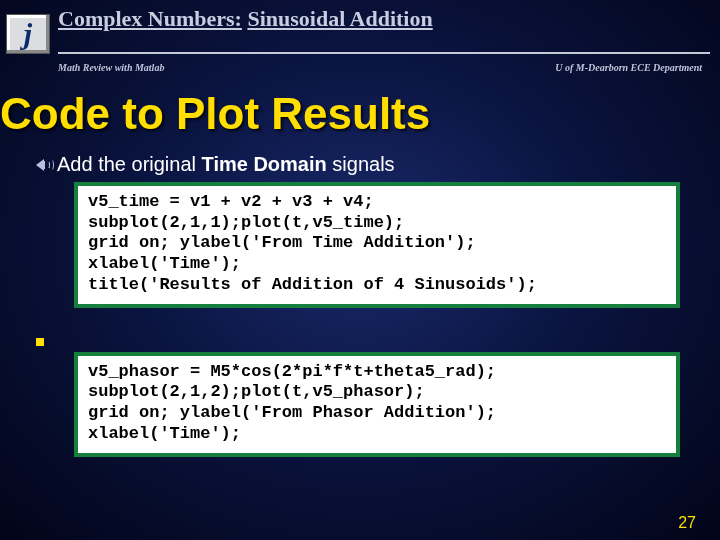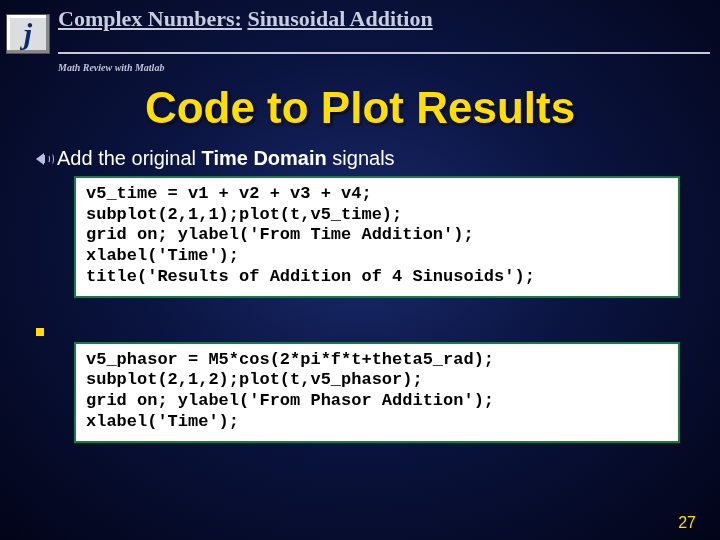--- a/index.html
+++ b/index.html
@@ -41,25 +41,24 @@
   .subhead {
     display: flex; justify-content: space-between;
     padding: 8px 18px 0 58px;
     font-size: 10px;
     font-style: italic;
     font-weight: bold;
     font-family: "Times New Roman", serif;
     color: #bfc3da;
   }
   .title {
-    text-align: center;
     color: #ffde00;
     font-size: 44px;
     font-weight: bold;
-    margin-top: 10px;
+    margin-top: 16px;
     text-shadow: 2px 2px 3px rgba(0,0,0,0.8);
   }
   .row {
     display: flex;
     align-items: flex-start;
     margin: 14px 0 6px 36px;
     gap: 1px;
   }
   .sound-icon {
     position: relative;
@@ -93,21 +92,21 @@
   .bullet-text {
     font-size: 20px;
     color: #fff;
   }
   .bullet-text b { font-weight: bold; }
   .codebox {
     background: #fff;
     color: #000;
     margin: 4px 40px 10px 74px;
     padding: 6px 10px 8px 10px;
-    border: 2px solid #15803d;
+    border: 4px solid #15803d;
     font-family: "Courier New", monospace;
     font-size: 17px;
     font-weight: bold;
     line-height: 1.22;
     white-space: pre;
   }
   .row2 { margin-top: 22px; }
   .pagenum {
     position: absolute;
     right: 24px;
@@ -126,20 +125,21 @@
   <div class="headertext">
     <span class="t1">
       <span class="und">Complex Numbers:</span>
       <span> </span>
       <span class="und">Sinusoidal Addition</span>
     </span>
   </div>
 </div>
 <div class="subhead">
   <span>Math Review with Matlab</span>
+  <span>U of M-Dearborn ECE Department</span>
 </div>
 
 <div class="title">Code to Plot Results</div>
 
 <div class="row">
   <div class="sound-icon">
     <div class="box"></div>
       <div class="spk"></div>
       <div class="w1"></div>
       <div class="w2"></div>

